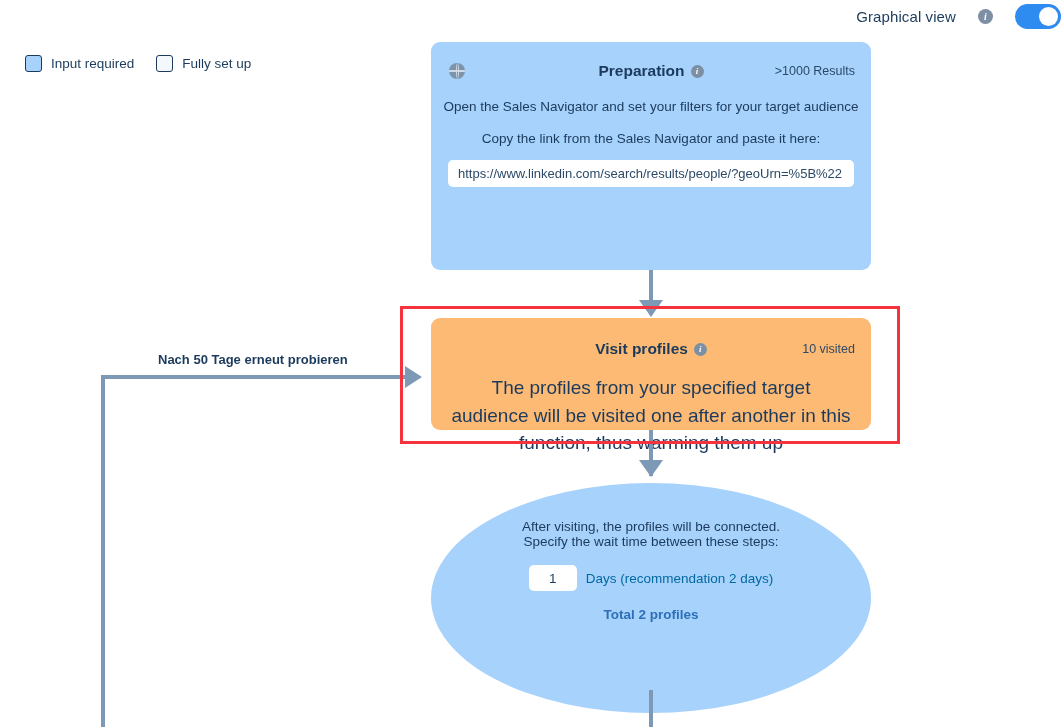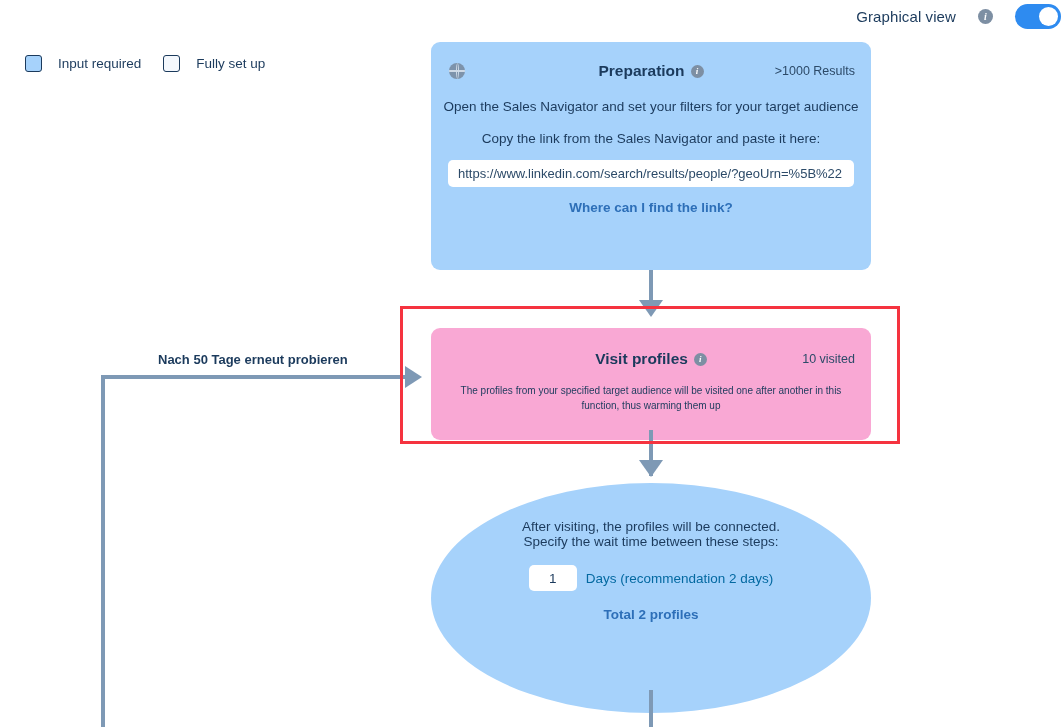--- a/index.html
+++ b/index.html
@@ -69,21 +69,21 @@
 
   
   #legend {
     position: absolute;
     left: 25px; top: 55px;
     display: flex;
     align-items: center;
     gap: 22px;
     font-size: 13.5px;
   }
-  .legend-item { display: flex; align-items: center; gap: 16px; }
+  .legend-item { display: flex; align-items: center; gap: 9px; }
   .legend-box {
     width: 15px; height: 15px;
     border: 1.6px solid #1b3a5c;
     border-radius: 3px;
     flex: none;
   }
   .legend-box.filled { background: #a6d2fb; }
   .legend-box.empty  { background: #f4f8fd; }
 
   
@@ -173,28 +173,28 @@
     border-radius: 5px;
     background: #ffffff;
     color: #2c4a68;
     font-size: 13px;
     font-family: "Liberation Sans", sans-serif;
     padding: 0 10px;
     outline: none;
   }
 
   #visit-card {
-    left: 431px; top: 328px;
+    left: 431px; top: 318px;
     width: 440px; height: 112px;
-    background: #f9a8d4;
+    background: #fdba74;
     padding-top: 18px;
   }
   #visit-card .card-title { font-size: 15.5px; }
   #visit-card .card-body {
-    font-size: 10px;
+    font-size: 19px;
     line-height: 1.45;
     margin: 12px 20px 0 20px;
     color: #1b3a5c;
   }
 
   
   #queue-node {
     position: absolute;
     left: 431px; top: 483px;
     width: 440px; height: 230px;
@@ -303,21 +303,20 @@
 <div class="node-card" id="prep-card">
   <div class="card-head">
     <span class="globe-icon"></span>
     <span class="card-title">Preparation</span>
     <span class="info-icon small">i</span>
     <span class="card-count">&gt;1000 Results</span>
   </div>
   <div class="card-line">Open the Sales Navigator and set your filters for your target audience</div>
   <div class="card-line">Copy the link from the Sales Navigator and paste it here:</div>
   <input class="text-input" type="text" value="https://www.linkedin.com/search/results/people/?geoUrn=%5B%22" style="">
-  <div class="card-link">Where can I find the link?</div>
 </div>
 
 <div class="conn v-line" style="left:649px; top:270px; height:40px;"></div>
 <div class="arrow-down" style="left:639px; top:300px;"></div>
 
 <div class="node-card" id="visit-card">
   <div class="card-head">
     <span class="card-title">Visit profiles</span>
     <span class="info-icon small">i</span>
     <span class="card-count">10 visited</span>

